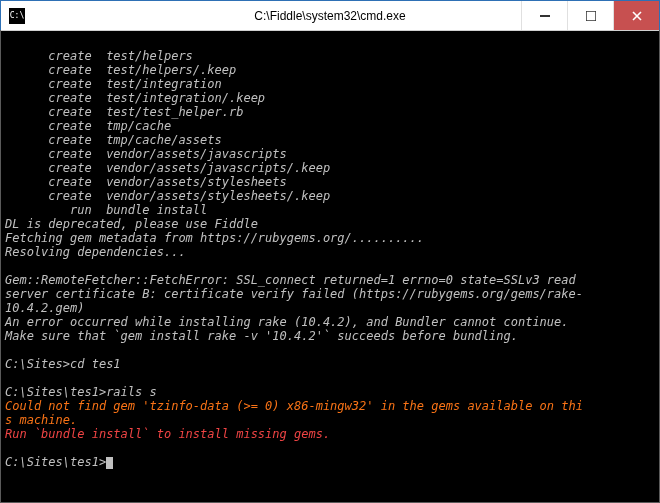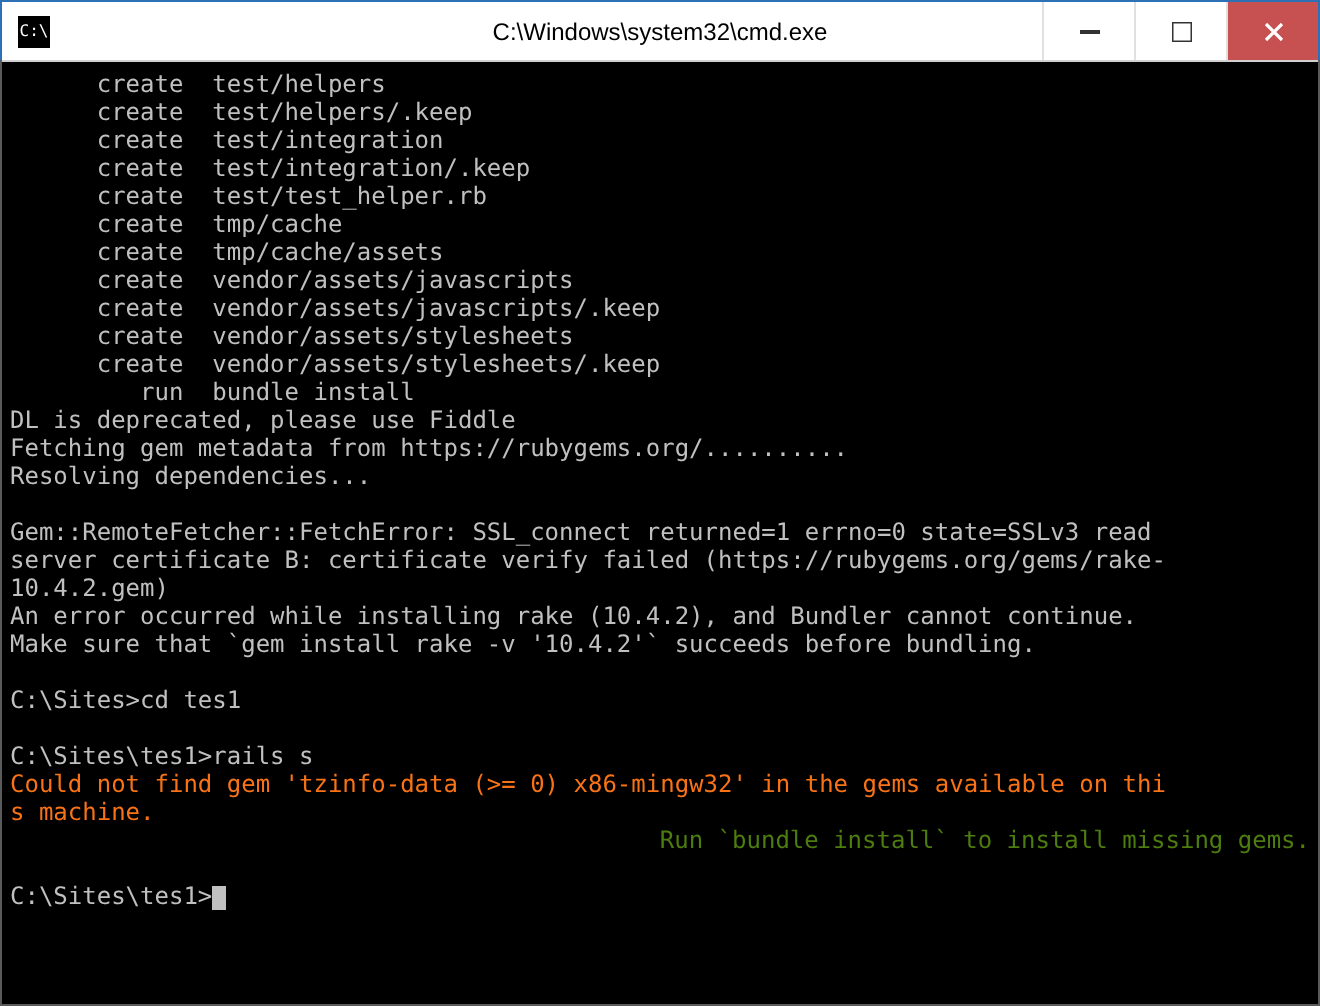--- a/index.html
+++ b/index.html
@@ -67,43 +67,44 @@
     color: #fff;
   }
   .win-btn svg { display: block; }
   .terminal {
     flex: 1;
     background: #000;
     color: #c0c0c0;
     font-family: "Consolas", "Lucida Console", monospace;
     font-size: 12px;
     line-height: 14px;
-    padding: 2px 4px;
+    padding: 16px 4px;
     overflow: hidden;
     white-space: pre;
     border-top: 2px solid #000;
     outline: 1px solid #5a5a5a;
+    font-style: italic;
   }
   .terminal .red { color: #f97316; }
-  .terminal .olive { color: #4d7c0f; text-align: right; }
+  .terminal .olive { color: #ef4444; }
   .cursor {
     display: inline-block;
     width: 7px;
     height: 12px;
     background: #c0c0c0;
     vertical-align: text-bottom;
   }
 </style>
 </head>
 <body>
 
 <div class="window">
   <div class="titlebar">
     <div class="title-icon">C:\</div>
-    <div class="title-text">C:\Windows\system32\cmd.exe</div>
+    <div class="title-text">C:\Fiddle\system32\cmd.exe</div>
     <div class="win-controls">
       <div class="win-btn">
         <svg width="10" height="10" viewBox="0 0 10 10">
             <rect x="0" y="4" width="10" height="2" fill="#333"></rect>
           </svg>
       </div>
       <div class="win-btn">
         <svg width="10" height="10" viewBox="0 0 10 10">
             <rect x="0" y="0" width="10" height="10" fill="none" stroke="#333" stroke-width="1.5"></rect>
           </svg>

